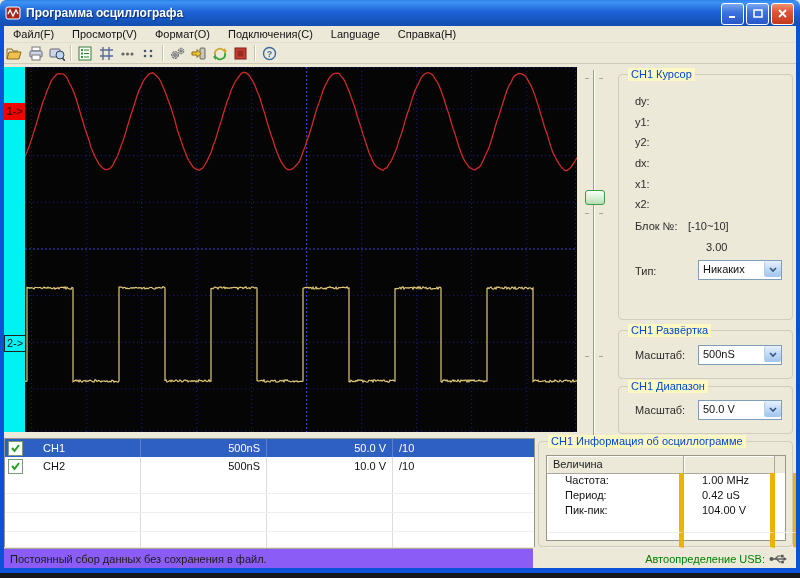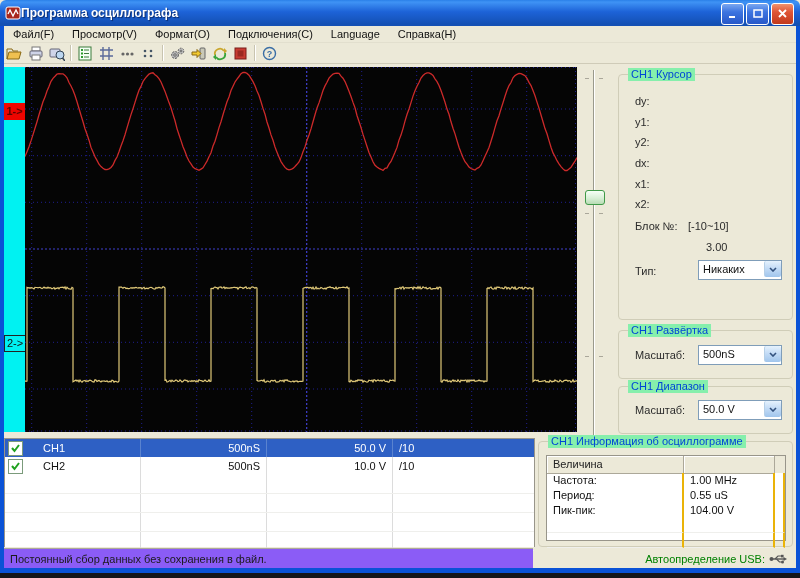--- a/index.html
+++ b/index.html
@@ -3,21 +3,21 @@
 <meta charset="utf-8">
 <style>
   html,body{margin:0;padding:0;}
   body{width:800px;height:578px;font-family:"Liberation Sans",sans-serif;background:#111;}
   .win{position:relative;width:800px;height:578px;background:#ECE9D8;overflow:hidden;}
   
   .titlebar{position:absolute;left:0;top:0;width:800px;height:26px;
     background:linear-gradient(180deg,#2a80e8 0%,#3f93f5 8%,#1d63d8 45%,#1450b4 92%,#1450b4 100%);
     border-radius:6px 6px 0 0;display:flex;align-items:center;}
   .title-icon{margin-left:5px;width:16px;height:16px;flex:0 0 auto;}
-  .title-text{color:#fff;font-size:12px;font-weight:bold;text-shadow:1px 1px 1px #0a2a6a;}
+  .title-text{margin-left:5px;color:#fff;font-size:12px;font-weight:bold;text-shadow:1px 1px 1px #0a2a6a;}
   .winbtns{position:absolute;right:6px;top:3px;display:flex;gap:2px;}
   .wbtn{width:21px;height:20px;border-radius:3px;border:1px solid #fff;display:flex;align-items:center;justify-content:center;
     background:linear-gradient(180deg,#7aa7f0 0%,#3c74e0 40%,#2858c8 100%);}
   .wbtn.close{background:linear-gradient(180deg,#f0926e 0%,#df5536 40%,#c23a1c 100%);}
   .menubar{position:absolute;left:4px;top:26px;width:792px;height:16px;background:#ECE9D8;display:flex;align-items:center;border-bottom:1px solid #e2dfce;}
   .menu-item{font-size:11px;color:#111;padding:0 9px;line-height:16px;text-align:right;}
   .toolbar{position:absolute;left:4px;top:43px;width:792px;height:20px;background:#ECE9D8;display:flex;align-items:center;border-bottom:1px solid #cfcbb8;}
   .tbtn{width:21px;height:19px;display:flex;align-items:center;justify-content:center;}
   .tsep{width:1px;height:16px;background:#c8c4b0;border-right:1px solid #fff;margin:0 3px;}
   
@@ -33,21 +33,21 @@
     font-size:11px;line-height:15px;text-align:center;}
   #scope{position:absolute;left:25px;top:67px;}
   
   .slider{position:absolute;left:578px;top:64px;width:34px;height:378px;}
   .sl-track{position:absolute;left:15px;top:6px;width:1px;height:368px;background:#9a9a8c;border-right:1px solid #fff;}
   .sl-tick{position:absolute;width:4px;height:1px;background:#aaa79a;}
   .sl-thumb{position:absolute;left:7px;top:126px;width:18px;height:13px;border:1px solid #3f9948;border-radius:3px;
     background:linear-gradient(180deg,#f6fff6 0%,#d8efd6 55%,#b8dcb4 100%);}
   
   .gb{position:absolute;border:1px solid #d0cdb8;border-radius:4px;}
-  .gb-title{position:absolute;top:-7px;left:9px;background:#86efac;padding:0 3px;font-size:11px;color:#0046d5;line-height:13px;white-space:nowrap;}
+  .gb-title{position:absolute;top:-7px;left:9px;background:#fef9c3;padding:0 3px;font-size:11px;color:#0046d5;line-height:13px;white-space:nowrap;}
   .fld{position:absolute;font-size:11px;color:#2b2b2b;}
   
   .combo{position:absolute;height:18px;background:#fff;border:1px solid #7f9db9;display:flex;}
   .combo-text{flex:1;font-size:11px;color:#111;padding-left:4px;line-height:16px;overflow:hidden;white-space:nowrap;}
   .combo-btn{width:16px;height:16px;margin:0;border-left:1px solid #b5cfe7;border-radius:2px;
     background:linear-gradient(180deg,#e6f2fd 0%,#c4dcf6 45%,#a0c5ec 100%);display:flex;align-items:center;justify-content:center;}
   
   .chtable{position:absolute;left:4px;top:438px;width:529px;height:108px;background:#fff;border:1px solid #98958a;border-bottom:none;}
   .chrow{display:grid;grid-template-columns:136px 126px 126px 1fr;height:18px;line-height:18px;font-size:11px;color:#111;}
   .chrow .c{border-right:1px solid #dcdcdc;overflow:hidden;white-space:nowrap;}
@@ -58,21 +58,21 @@
   .chrow.sel{background:#2e60c4;color:#fff;}
   .chrow.sel .c{border-right-color:#5a83cf;}
   .chrow.empty{border-bottom:1px solid #efefec;}
   .cb{width:13px;height:13px;background:#fff;border:1px solid #7b9b7b;display:inline-flex;align-items:center;justify-content:center;flex:0 0 auto;}
   
   .info-table{position:absolute;left:7px;top:13px;width:238px;height:84px;border:1px solid #98958a;background:#fff;}
   .it-head{display:grid;grid-template-columns:137px 91px 1fr;height:17px;background:#ECE9D8;}
   .it-head .h{font-size:11px;color:#222;line-height:17px;padding-left:6px;border-right:1px solid #aca899;border-bottom:1px solid #aca899;
     box-shadow:inset 1px 1px 0 #fff;}
   .it-row{display:grid;grid-template-columns:137px 91px 1fr;height:15px;}
-  .it-row .d{font-size:11px;color:#111;line-height:15px;padding-left:6px;border-right:2px solid #eab308;white-space:nowrap;}
+  .it-row .d{font-size:11px;color:#111;line-height:15px;padding-left:18px;border-right:5px solid #eab308;white-space:nowrap;}
   .it-row.blank .d{border-bottom:1px solid #efefec;}
   
   .status-left{position:absolute;left:4px;top:548px;width:529px;height:20px;background:#8b5cf6;border-top:1px solid #aca899;
     font-size:11px;color:#1a1a1a;line-height:20px;padding-left:6px;box-sizing:border-box;}
   .usb-area{position:absolute;left:535px;top:549px;width:256px;height:20px;display:flex;align-items:center;justify-content:flex-end;gap:4px;padding-right:4px;box-sizing:border-box;}
   .usb-text{font-size:11px;color:#008000;text-align:center;}
 </style>
 </head>
 <body>
 
@@ -355,21 +355,21 @@
         <span class="h">Величина</span>
         <span class="h"></span>
       </div>
       <div class="it-row">
         <span class="d">Частота:</span>
           <span class="d">1.00 MHz</span>
           <span class="d"></span>
       </div>
       <div class="it-row">
         <span class="d">Период:</span>
-          <span class="d">0.55 uS</span>
+          <span class="d">0.42 uS</span>
           <span class="d"></span>
       </div>
       <div class="it-row">
         <span class="d">Пик-пик:</span>
           <span class="d">104.00 V</span>
           <span class="d"></span>
       </div>
       <div class="it-row blank">
           <span class="d"></span>
           <span class="d"></span>

